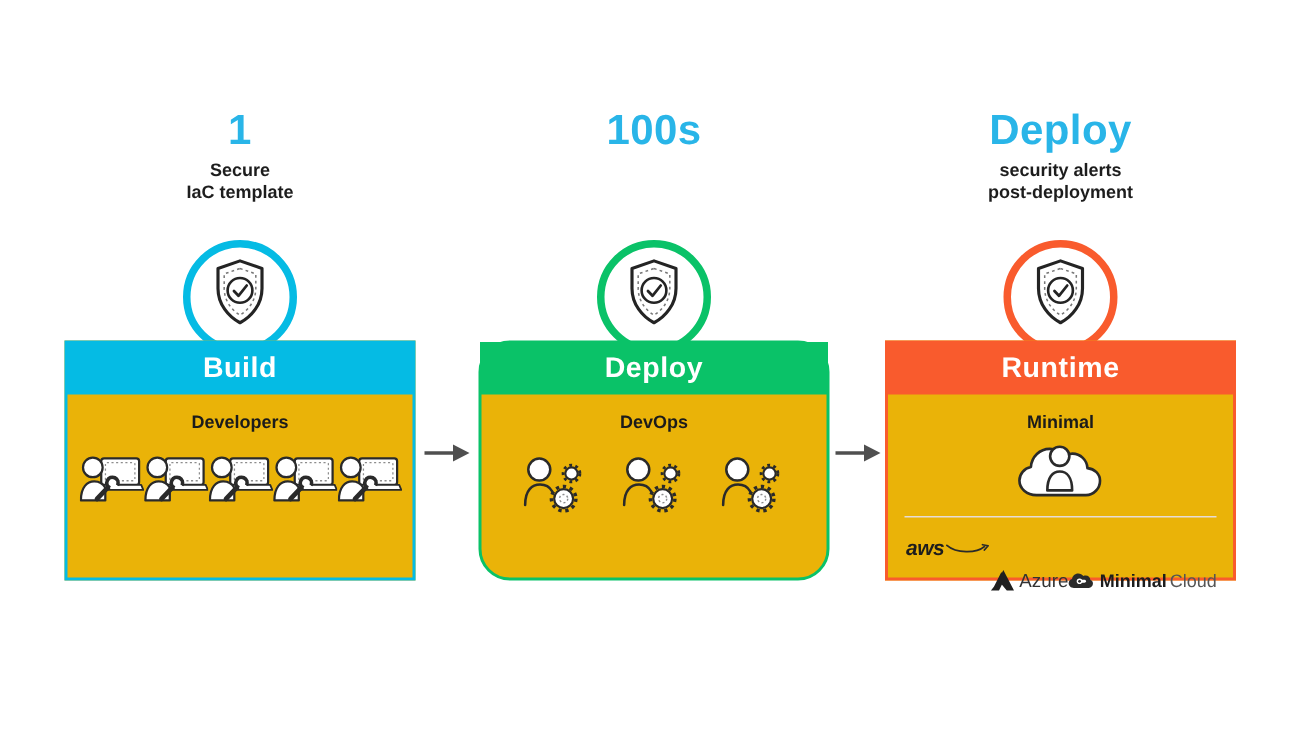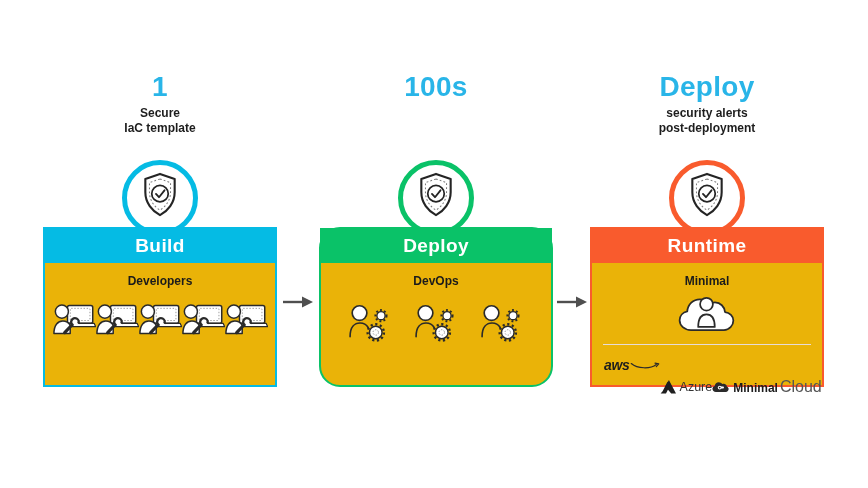--- a/index.html
+++ b/index.html
@@ -38,21 +38,21 @@
   .logos-row { position:absolute; top:88px; left:12px; right:12px; height:30px;
                display:flex; align-items:center; justify-content:space-between; }
   .logo { display:flex; align-items:center; gap:4px;margin-top:44px; }
   .aws-logo { flex-direction:row; gap:0; margin-top:2px;font-style:italic; }
   .aws-text { font-size:14px; font-weight:700; color:#1d1d1d; letter-spacing:-0.3px; line-height:0.8; }
   .aws-logo svg { width:30px; height:9px; }
   .azure-logo svg { width:16px; height:14px; }
   .azure-text { font-size:12.5px; color:#333; }
   .gcloud-logo svg { width:17px; height:12px; }
   .gcloud-bold { font-size:12px; font-weight:700; color:#1d1d1d; }
-  .gcloud-light { font-size:16px; color:#555; margin-left:2px;text-align:center; }
+  .gcloud-light { font-size:12px; color:#555; margin-left:2px;text-align:center; }
 
   .flow-arrow { position:absolute; top:295px; width:32px; height:14px; z-index:3; }
   .arrow-1 { left:282px; }
   .arrow-2 { left:556px; }
 </style>
 </head>
 <body>
 
 <svg width="0" height="0" style="position:absolute" aria-hidden="true">
   <defs>

